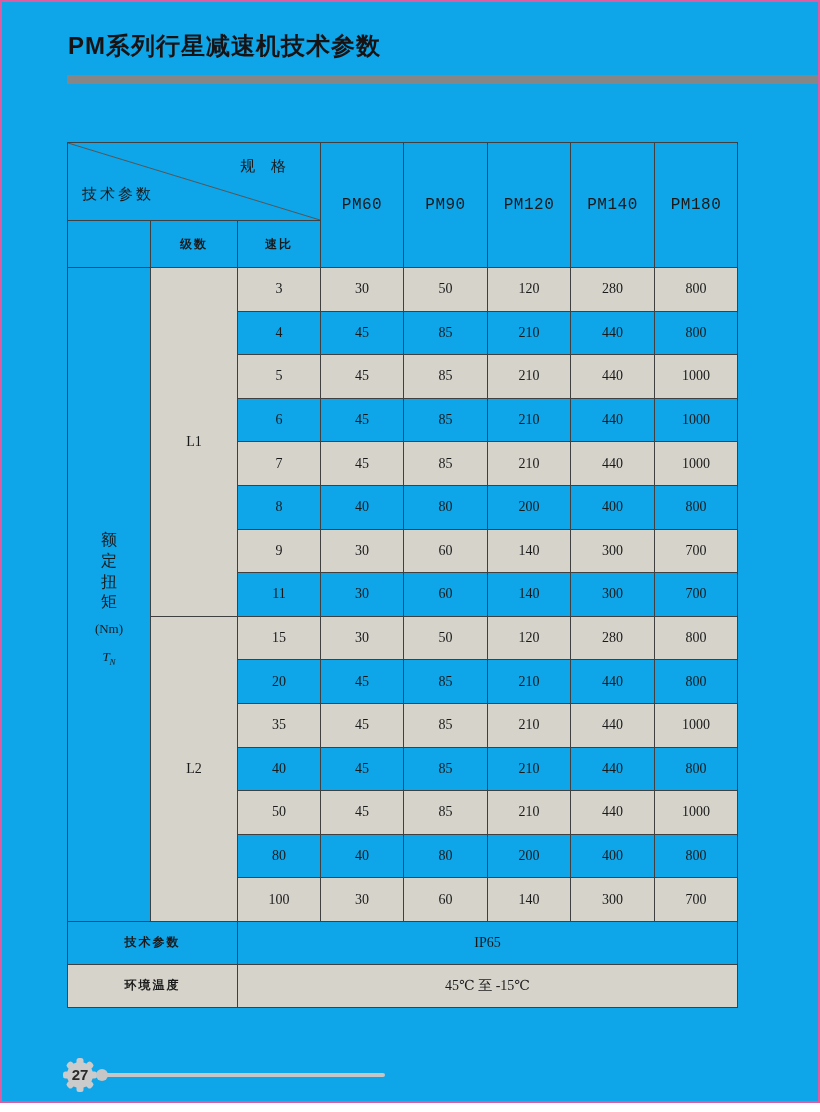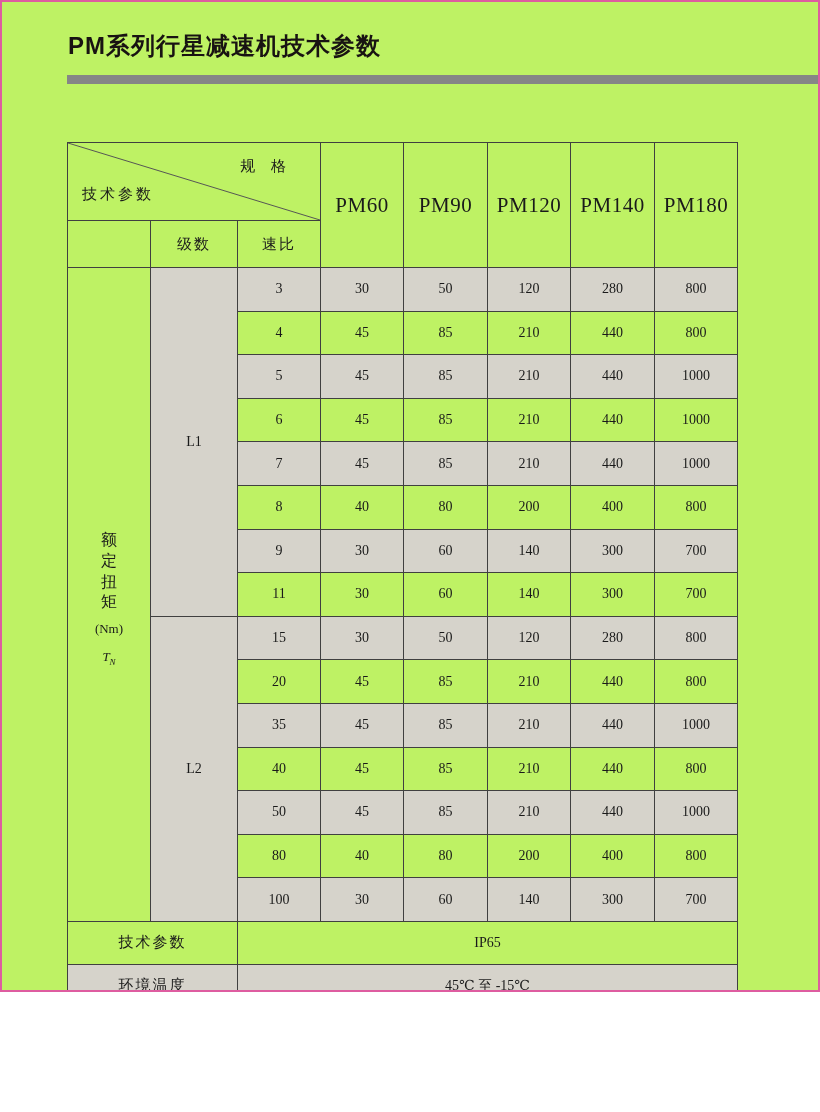--- a/index.html
+++ b/index.html
@@ -1,20 +1,20 @@
 <!DOCTYPE html>
 <html style="--pink: #de5ca0; --shade: #d6d3cb; --bar: #868686; --footer: #c6c6c6;"><head>
 <meta charset="utf-8">
 <style>
   html,body { margin:0; padding:0; background:#fff; }
   .page {
     position:relative;
-    width:820px; height:992px;
+    width:820px; height:1103px;
     box-sizing:border-box;
-    background:#bef264;
+    background:#0ea5e9;
     border:2px solid var(--pink, #de5ca0);
     font-family:"Liberation Serif","DejaVu Serif",serif;
     color:#1a1a1a;
     overflow:hidden;
   }
   .page-title {
     position:absolute; left:66px; top:28px;
     font-family:"Liberation Sans","DejaVu Sans",sans-serif;
     font-weight:bold; font-size:24px; letter-spacing:1px; color:#181312;
   }
@@ -28,22 +28,22 @@
   table.spec {
     border-collapse:collapse; table-layout:fixed; width:670px;
     font-size:14px;
   }
   table.spec td { border:1px solid #404040; text-align:center; vertical-align:middle; padding:0; }
   tr.hdr1 td { height:77px; }
   tr.hdr2 td { height:46px; }
   tr.data-row td { height:42.6px; }
   tr.foot-row td { height:42px; }
   .shaded { background:var(--shade, #d6d3cb); }
-  .cn { font-size:15px; letter-spacing:2px; }
-  .pm-col { font-family:Liberation Serif, serif; font-size:21px; letter-spacing:0.5px; }
+  .cn { font-size:12px; letter-spacing:2px;font-weight:bold; }
+  .pm-col { font-family:Liberation Mono, monospace; font-size:16px; letter-spacing:0.5px; }
 
   
   td.corner { position:relative; }
   td.corner svg.diag { position:absolute; left:0; top:0; width:100%; height:100%; }
   .corner-spec {
     position:absolute; right:28px; top:14px;
     font-size:15px; letter-spacing:6px;
   }
   .corner-param {
     position:absolute; left:14px; bottom:16px;

